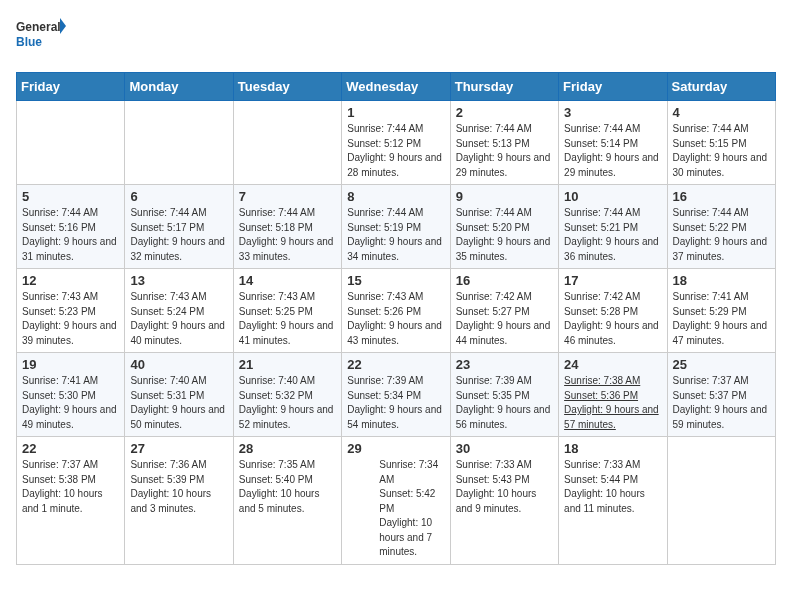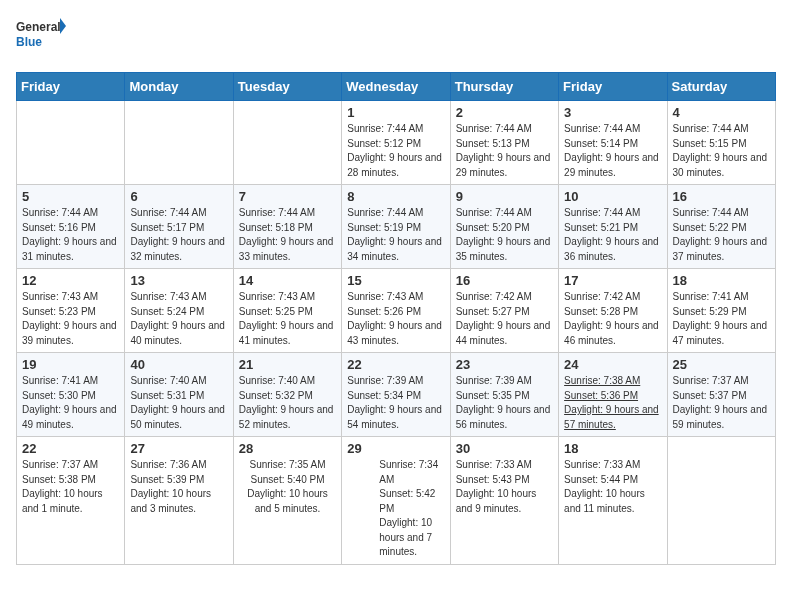--- a/index.html
+++ b/index.html
@@ -274,21 +274,21 @@
 Daylight: 10 hours and 1 minute.</div>
         </td>
         <td>
           <div class="day-number">27</div>
           <div class="day-info" style="white-space: pre-line;">Sunrise: 7:36 AM
 Sunset: 5:39 PM
 Daylight: 10 hours and 3 minutes.</div>
         </td>
         <td>
           <div class="day-number">28</div>
-          <div class="day-info" style="white-space: pre-line; text-align: center;">Sunrise: 7:35 AM
+          <div class="day-info" style="white-space: pre-line;">Sunrise: 7:35 AM
 Sunset: 5:40 PM
 Daylight: 10 hours and 5 minutes.</div>
         </td>
         <td>
           <div class="day-number">29</div>
           <div class="day-info" style="white-space: pre-line; margin-left: 32px;">Sunrise: 7:34 AM
 Sunset: 5:42 PM
 Daylight: 10 hours and 7 minutes.</div>
         </td>
         <td>

